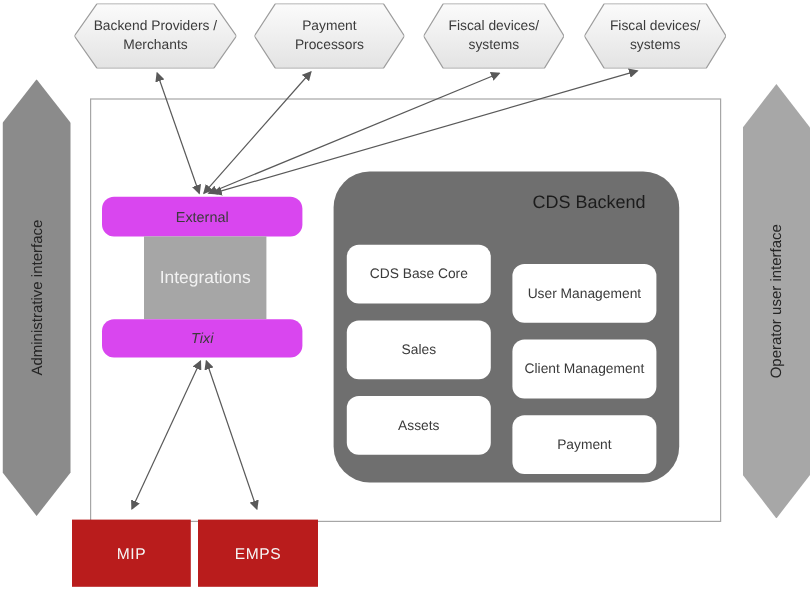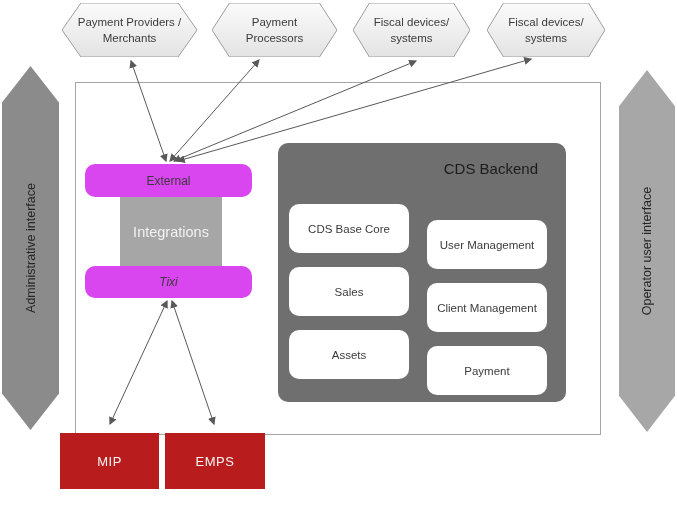--- a/index.html
+++ b/index.html
@@ -46,21 +46,21 @@
   #external-box{top:164px;height:33px;}
   #tixi-box{top:266px;height:32px;font-style:italic;}
   #integrations-box{
     position:absolute;left:120px;top:197px;width:102px;height:69px;
     background:#a6a6a6;display:flex;align-items:center;justify-content:center;
     font-size:14.5px;color:#f2f2f2;
   }
   
   #backend-box{
     position:absolute;left:278px;top:143px;width:288px;height:259px;
-    background:#6f6f6f;border-radius:10px;
+    background:#6f6f6f;border-radius:30px;
   }
   #backend-title{
     position:absolute;right:28px;top:17px;
     font-size:15px;color:#1c1c1c;
   }
   .module{
     position:absolute;width:120px;height:49px;background:#ffffff;border-radius:10px;
     display:flex;align-items:center;justify-content:center;text-align:center;
     font-size:11.5px;color:#3b3b3b;
   }
@@ -84,21 +84,21 @@
 <div id="canvas">
 
   <div id="main-box"></div>
 
   <div class="hex" style="left:62px;width:135px;">
     <div class="hex-fill"></div>
     <svg class="hex-border" viewBox="0 0 100 100" preserveAspectRatio="none">
       <polygon points="0,50 14,0 86,0 100,50 86,100 14,100" fill="none" stroke="#9d9d9d" stroke-width="1" vector-effect="non-scaling-stroke"></polygon>
     </svg>
     <div class="hex-label">
-        <span style="width:122px;">Payment Providers / Merchants</span>
+        <span style="width:122px;">Backend Providers / Merchants</span>
       </div>
   </div>
 
   <div class="hex" style="left:212px;width:125px;">
     <div class="hex-fill"></div>
     <svg class="hex-border" viewBox="0 0 100 100" preserveAspectRatio="none">
       <polygon points="0,50 14,0 86,0 100,50 86,100 14,100" fill="none" stroke="#9d9d9d" stroke-width="1" vector-effect="non-scaling-stroke"></polygon>
     </svg>
     <div class="hex-label">
         <span style="width:78px;">Payment Processors</span>

